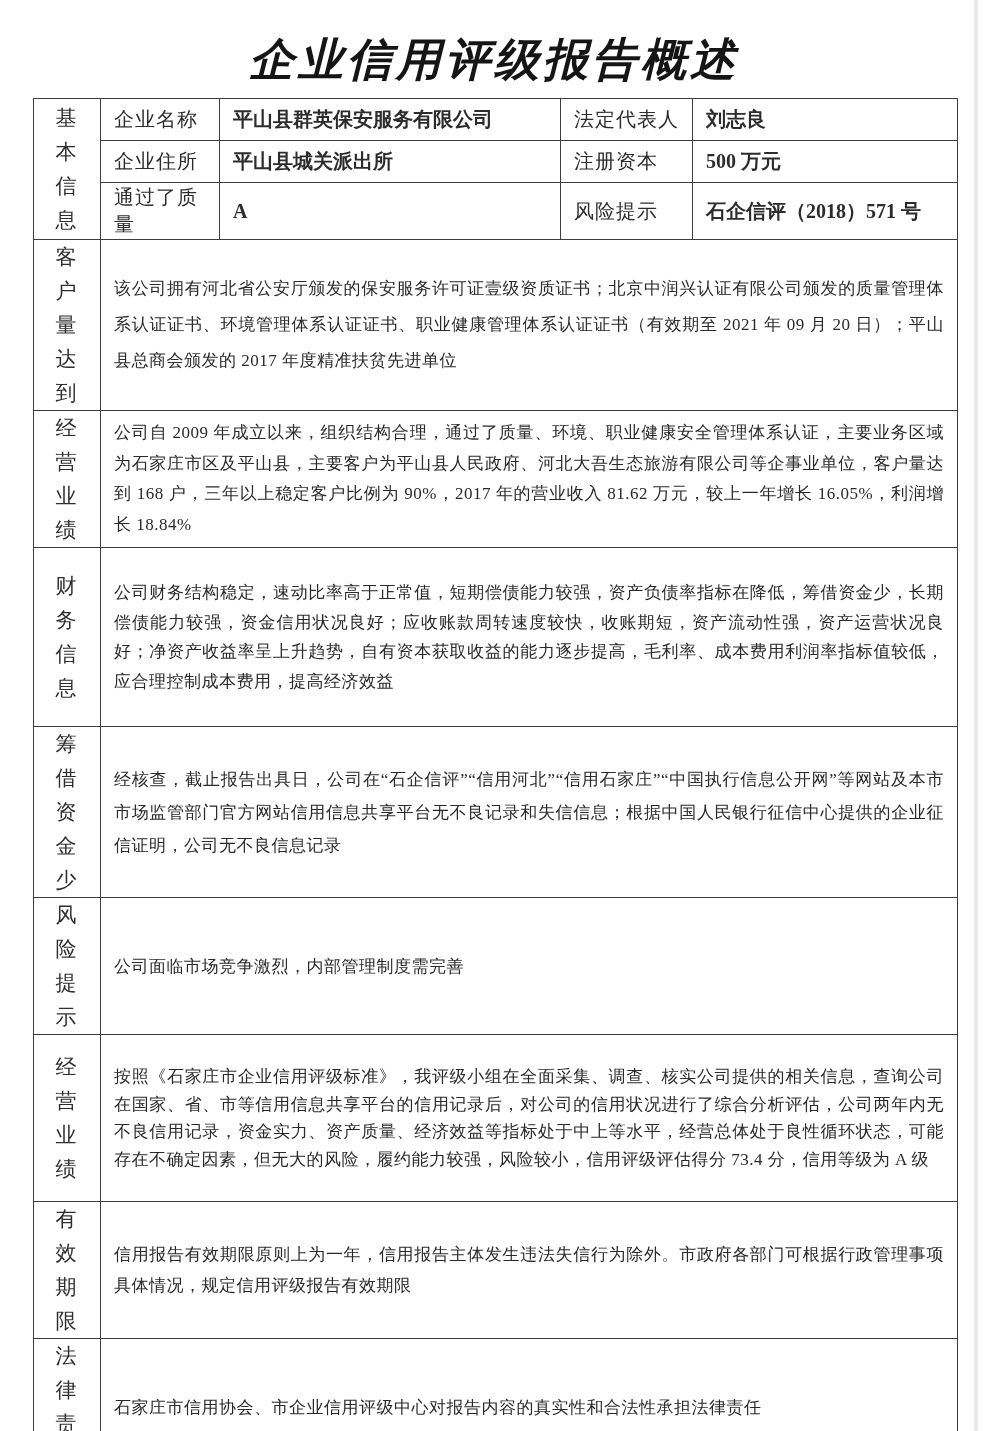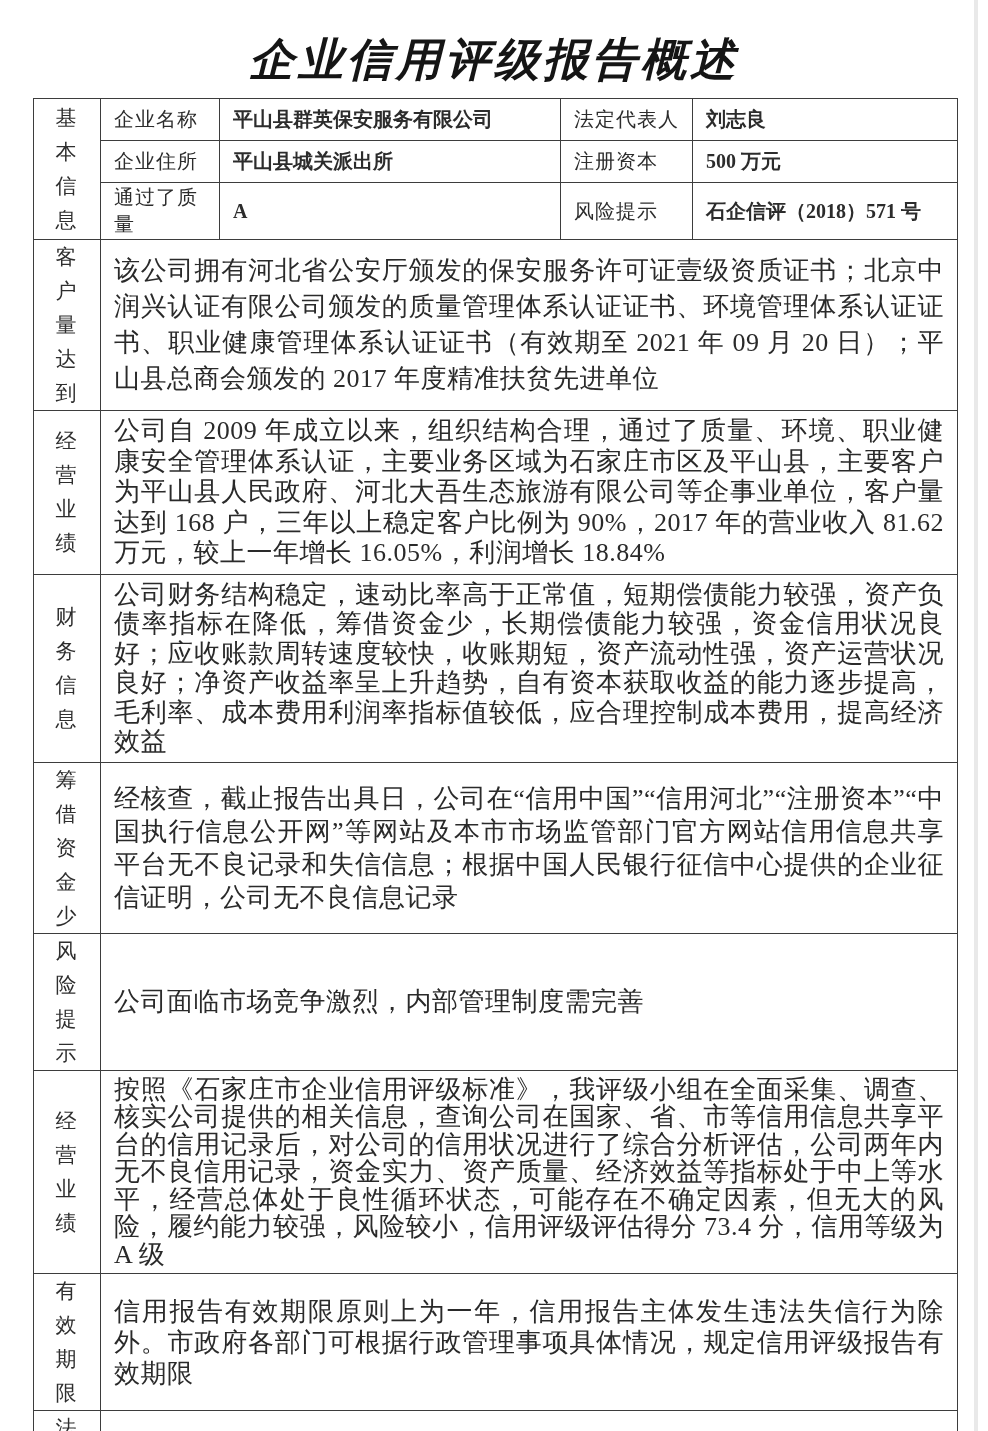--- a/index.html
+++ b/index.html
@@ -18,21 +18,21 @@
   table.report td{
     border:1.6px solid #3d3d3d;vertical-align:middle;overflow:hidden;
   }
   td.sec{
     text-align:center;font-size:21px;color:#2e2e2e;line-height:1.62;
     padding:0 11px;word-break:break-all;letter-spacing:2px;
   }
   td.lbl{font-size:20px;padding-left:13px;letter-spacing:1px;}
   td.val{font-size:20px;padding-left:13px;font-weight:bold;}
   td.txt{
-    font-size:26px;padding:5px 13px;text-align:justify;color:#2a2a2a;
+    font-size:17px;padding:5px 13px;text-align:justify;color:#2a2a2a;
     letter-spacing:0.5px;
   }
   .lh36{line-height:36px}.lh30{line-height:30.5px}.lh29{line-height:29.5px}
   .lh33{line-height:33px}.lh28{line-height:27.5px}.lh31{line-height:31px}
   .scan-edge{
     position:absolute;top:0;right:10px;width:4px;height:100%;
     background:#cfcfcf;opacity:0.45;
   }
 </style>
 </head>
@@ -80,21 +80,21 @@
     <td class="txt lh30" colspan="4">公司自 2009 年成立以来，组织结构合理，通过了质量、环境、职业健康安全管理体系认证，主要业务区域为石家庄市区及平山县，主要客户为平山县人民政府、河北大吾生态旅游有限公司等企事业单位，客户量达到 168 户，三年以上稳定客户比例为 90%，2017 年的营业收入 81.62 万元，较上一年增长 16.05%，利润增长 18.84%</td>
   </tr>
 
   <tr style="height:179px">
     <td class="sec">财务信息</td>
     <td class="txt lh29" colspan="4">公司财务结构稳定，速动比率高于正常值，短期偿债能力较强，资产负债率指标在降低，筹借资金少，长期偿债能力较强，资金信用状况良好；应收账款周转速度较快，收账期短，资产流动性强，资产运营状况良好；净资产收益率呈上升趋势，自有资本获取收益的能力逐步提高，毛利率、成本费用利润率指标值较低，应合理控制成本费用，提高经济效益</td>
   </tr>
 
   <tr style="height:105px">
     <td class="sec">筹借资金少</td>
-    <td class="txt lh33" colspan="4">经核查，截止报告出具日，公司在“信用中国”“信用河北”“注册资本”“中国执行信息公开网”等网站及本市市场监管部门官方网站信用信息共享平台无不良记录和失信信息；根据中国人民银行征信中心提供的企业征信证明，公司无不良信息记录</td>
+    <td class="txt lh33" colspan="4">经核查，截止报告出具日，公司在“石企信评”“信用河北”“信用石家庄”“中国执行信息公开网”等网站及本市市场监管部门官方网站信用信息共享平台无不良记录和失信信息；根据中国人民银行征信中心提供的企业征信证明，公司无不良信息记录</td>
   </tr>
 
   <tr style="height:64px">
     <td class="sec">风险提示</td>
     <td class="txt lh31" colspan="4">公司面临市场竞争激烈，内部管理制度需完善</td>
   </tr>
 
   <tr style="height:167px">
     <td class="sec">经营业绩</td>
     <td class="txt lh28" colspan="4">按照《石家庄市企业信用评级标准》，我评级小组在全面采集、调查、核实公司提供的相关信息，查询公司在国家、省、市等信用信息共享平台的信用记录后，对公司的信用状况进行了综合分析评估，公司两年内无不良信用记录，资金实力、资产质量、经济效益等指标处于中上等水平，经营总体处于良性循环状态，可能存在不确定因素，但无大的风险，履约能力较强，风险较小，信用评级评估得分 73.4 分，信用等级为 A 级</td>

